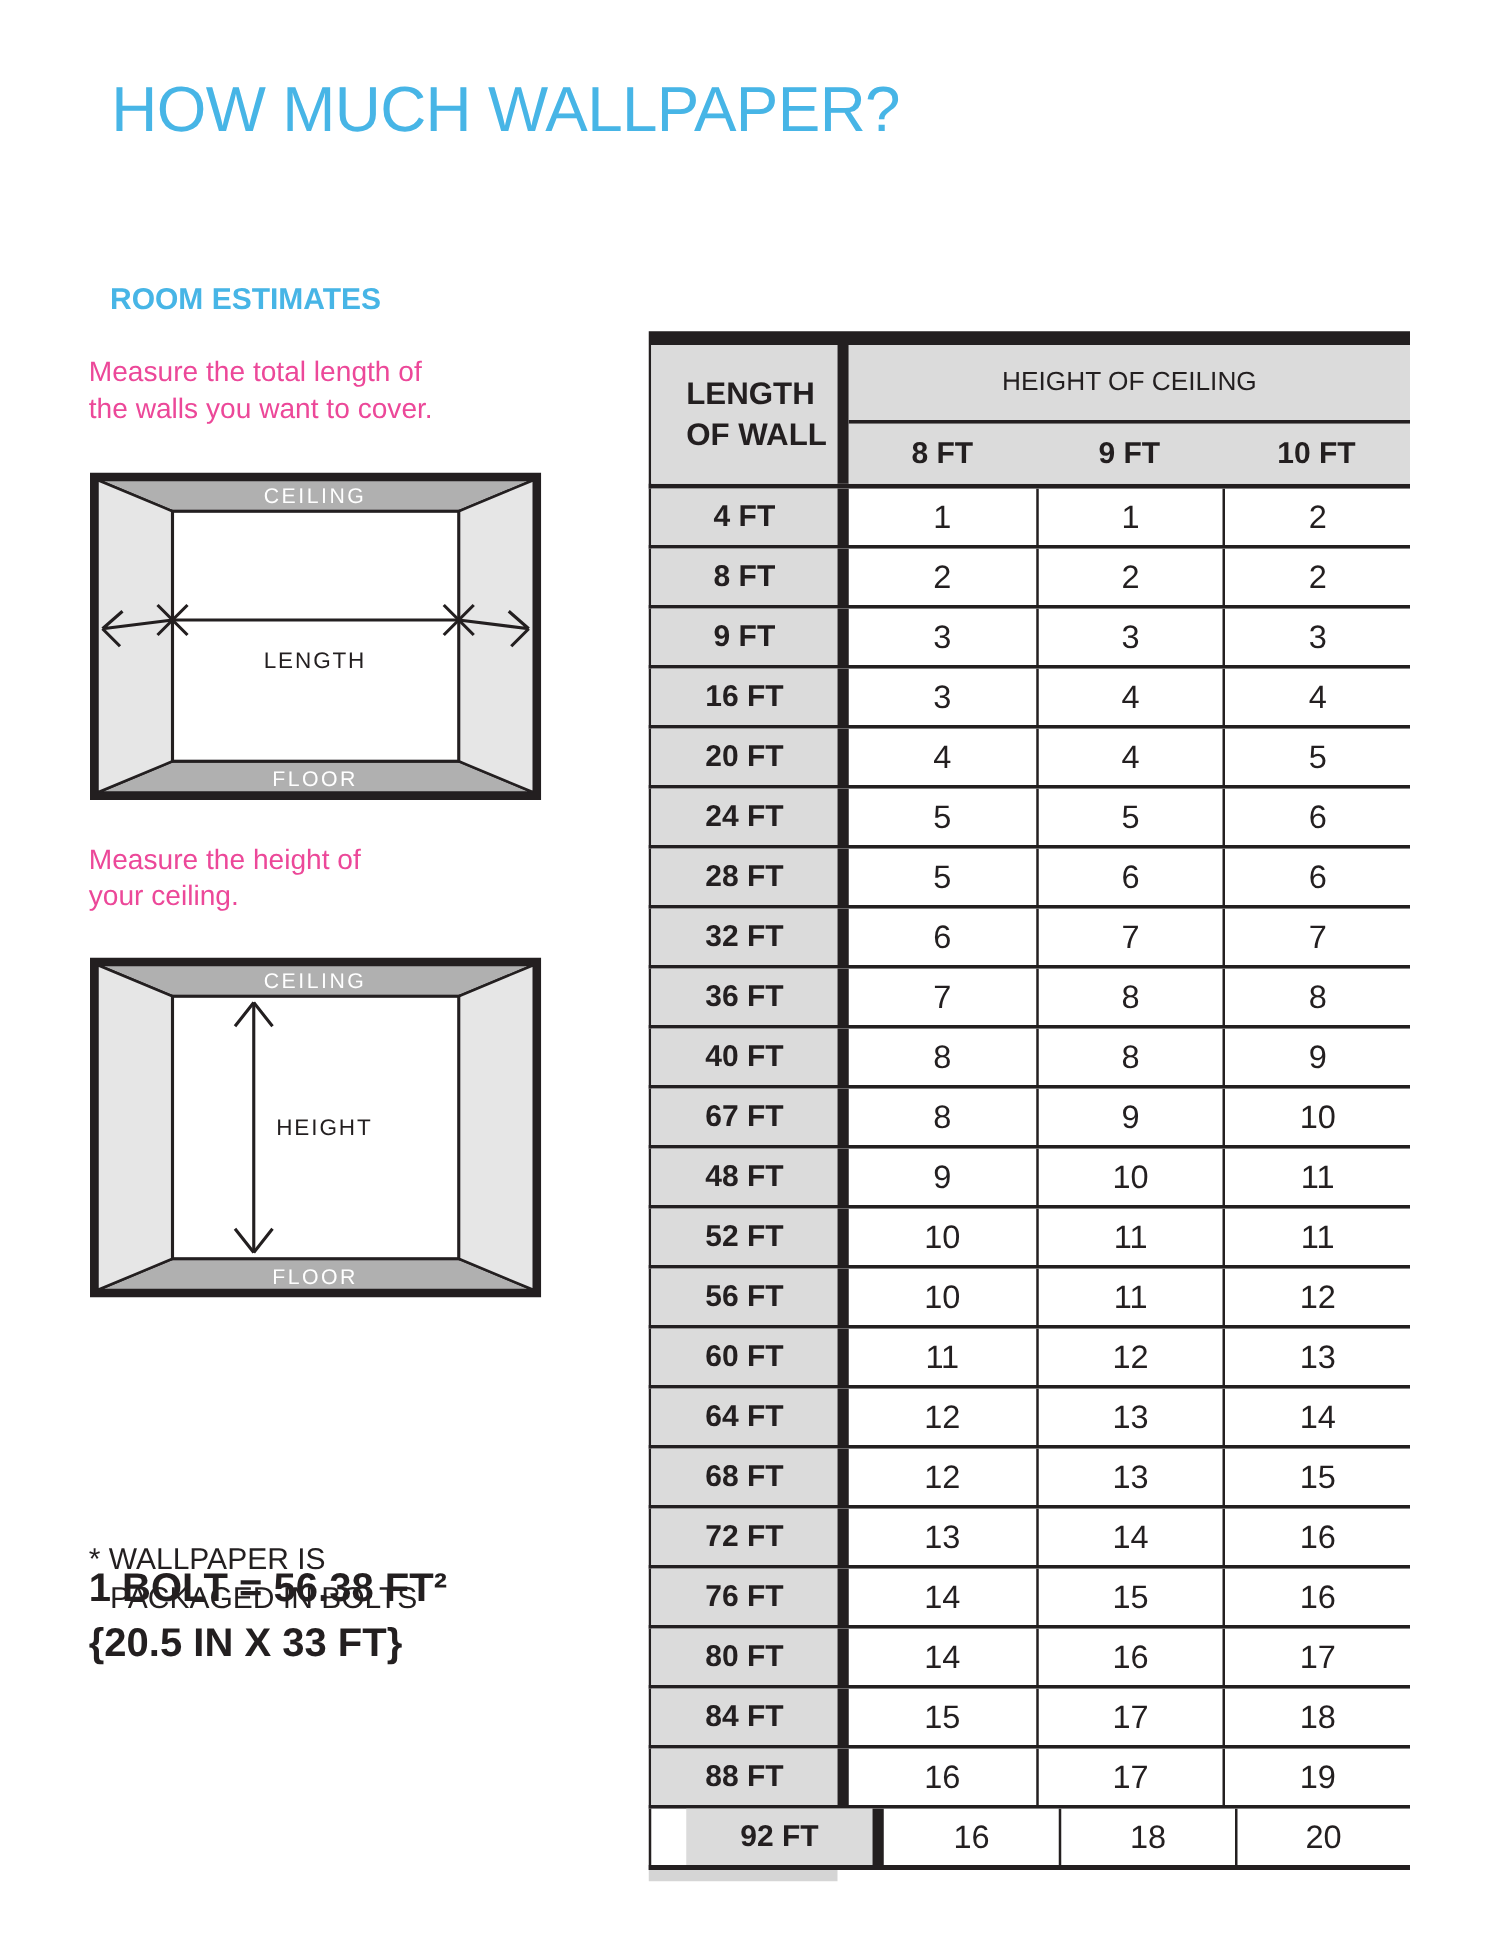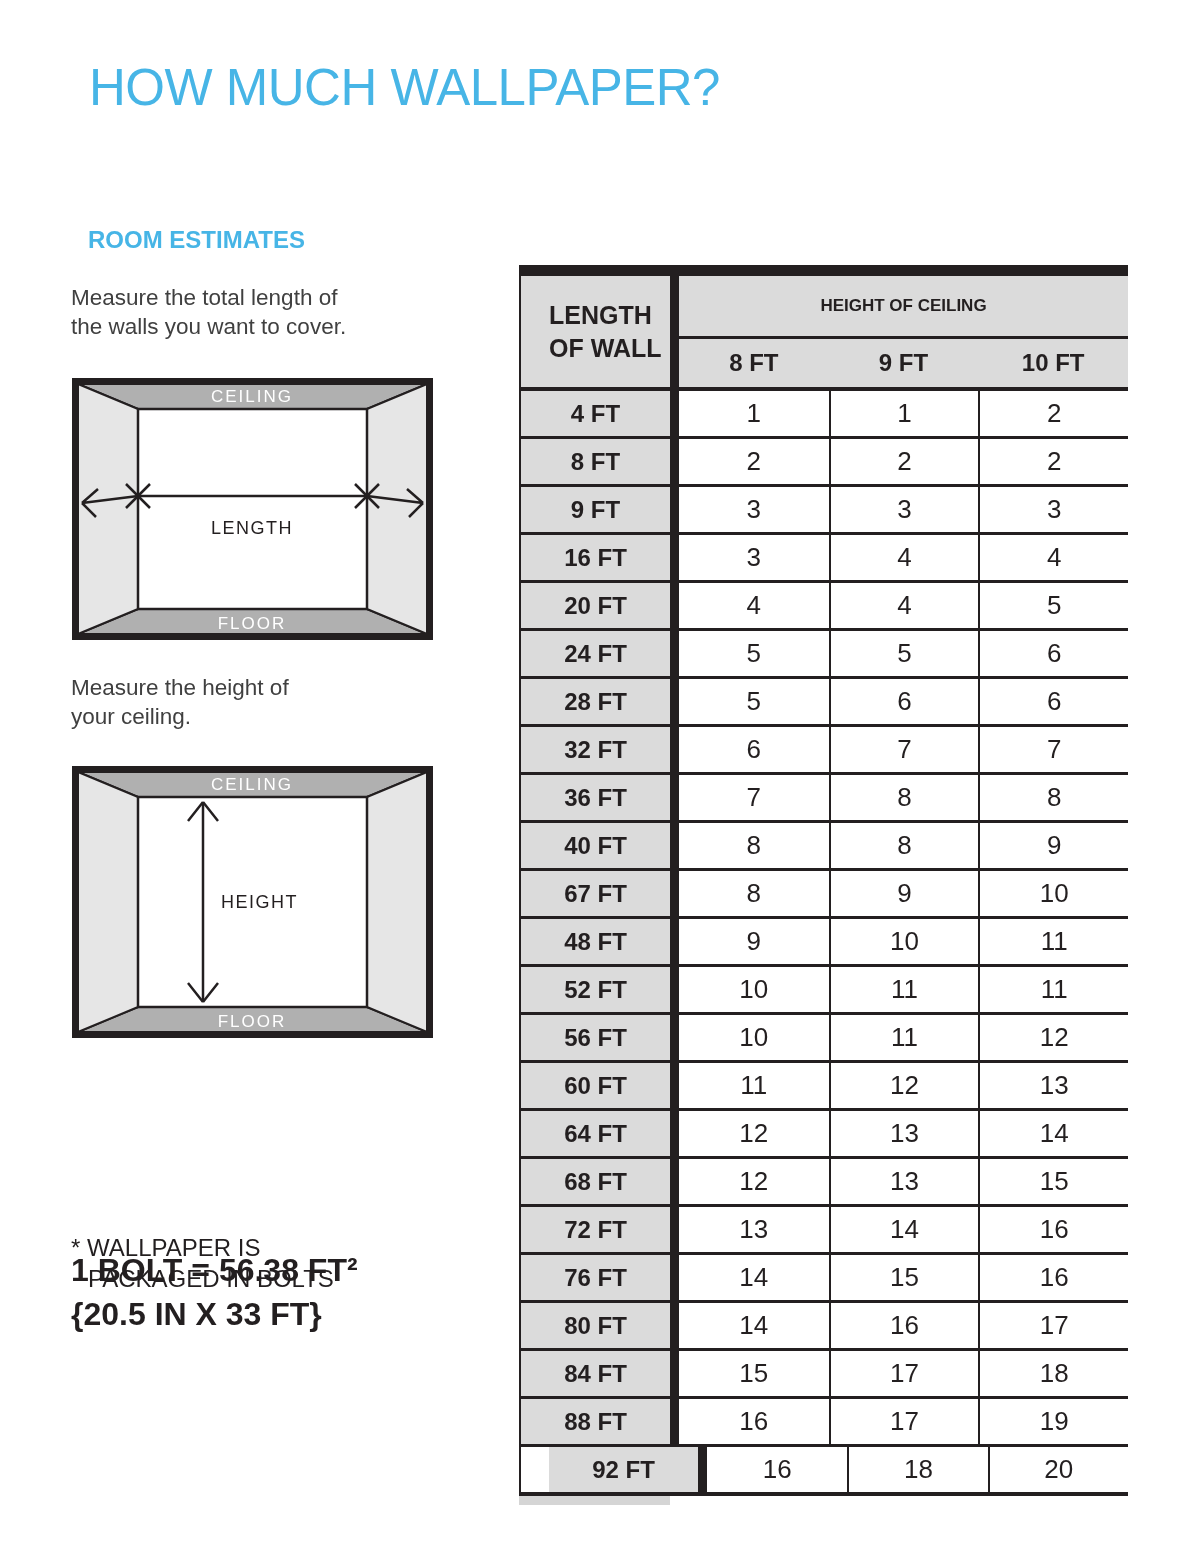--- a/index.html
+++ b/index.html
@@ -14,21 +14,21 @@
     position:relative;width:1200px;height:1553px;background:#ffffff;
     font-family:"Liberation Sans",sans-serif;color:var(--ink);overflow:hidden;
   }
   .main-title{
     position:absolute;left:70px;top:58px;font-size:51px;font-weight:normal;
     color:var(--blue);letter-spacing:-0.5px;white-space:nowrap;margin-left:19px;
   }
   .sec-heading{position:absolute;font-size:24px;font-weight:bold;color:var(--blue);white-space:nowrap;}
   .h-room{left:88px;top:226px;}
   .h-bolts{left:519px;top:226px;width:609px;text-align:center;}
-  .step{position:absolute;left:71px;font-size:22.5px;line-height:29px;white-space:pre-line;color:#404040;}
+  .step{position:absolute;left:71px;font-size:22.5px;line-height:29px;white-space:pre-line;color:#ec4899;}
   .step1{top:283px;}
   .step2{top:673px;}
   .step3{top:1063px;}
   .diagram{position:absolute;left:72px;}
   .diag1{top:378px;}
   .diag2{top:766px;}
   .diagram .band-label{font-size:17px;font-weight:400;fill:#ffffff;letter-spacing:2px;}
   .diagram .dim-label{font-size:18px;font-weight:400;fill:var(--ink);letter-spacing:1.5px;}
   .footnote{
     position:absolute;left:71px;top:1232px;font-size:24px;font-weight:normal;
@@ -46,21 +46,21 @@
     border-left:2px solid var(--ink);border-bottom:4px solid var(--ink);box-sizing:border-box;
   }
   .hdr-left{
     background:var(--cell-gray);display:flex;align-items:center;
     font-size:25px;font-weight:bold;line-height:33px;white-space:pre-line;padding-left:28px;
   }
   .vdiv{background:var(--ink);}
   .hdr-right{display:flex;flex-direction:column;}
   .hdr-group{
     height:63px;background:var(--cell-gray);border-bottom:3px solid var(--ink);box-sizing:border-box;
-    display:flex;align-items:center;justify-content:center;font-size:17px;font-weight:bold;
+    display:flex;align-items:center;justify-content:center;font-size:21px;font-weight:normal;
   }
   .hdr-cols{flex:1;background:var(--cell-gray);display:grid;grid-template-columns:1fr 1fr 1fr;}
   .hdr-col{display:flex;align-items:center;justify-content:center;font-size:24px;font-weight:bold;}
   .trow{
     display:grid;grid-template-columns:149px 9px 1fr 1fr 1fr;height:48px;
     border-left:2px solid var(--ink);border-bottom:3px solid var(--ink);box-sizing:border-box;background:#fff;
   }
   .trow:last-child{border-bottom-width:4px;height:49px;padding-left:28px;}
   .tcell{display:flex;align-items:center;justify-content:center;}
   .tcell.lab{background:var(--cell-gray);font-weight:bold;font-size:24px;}

